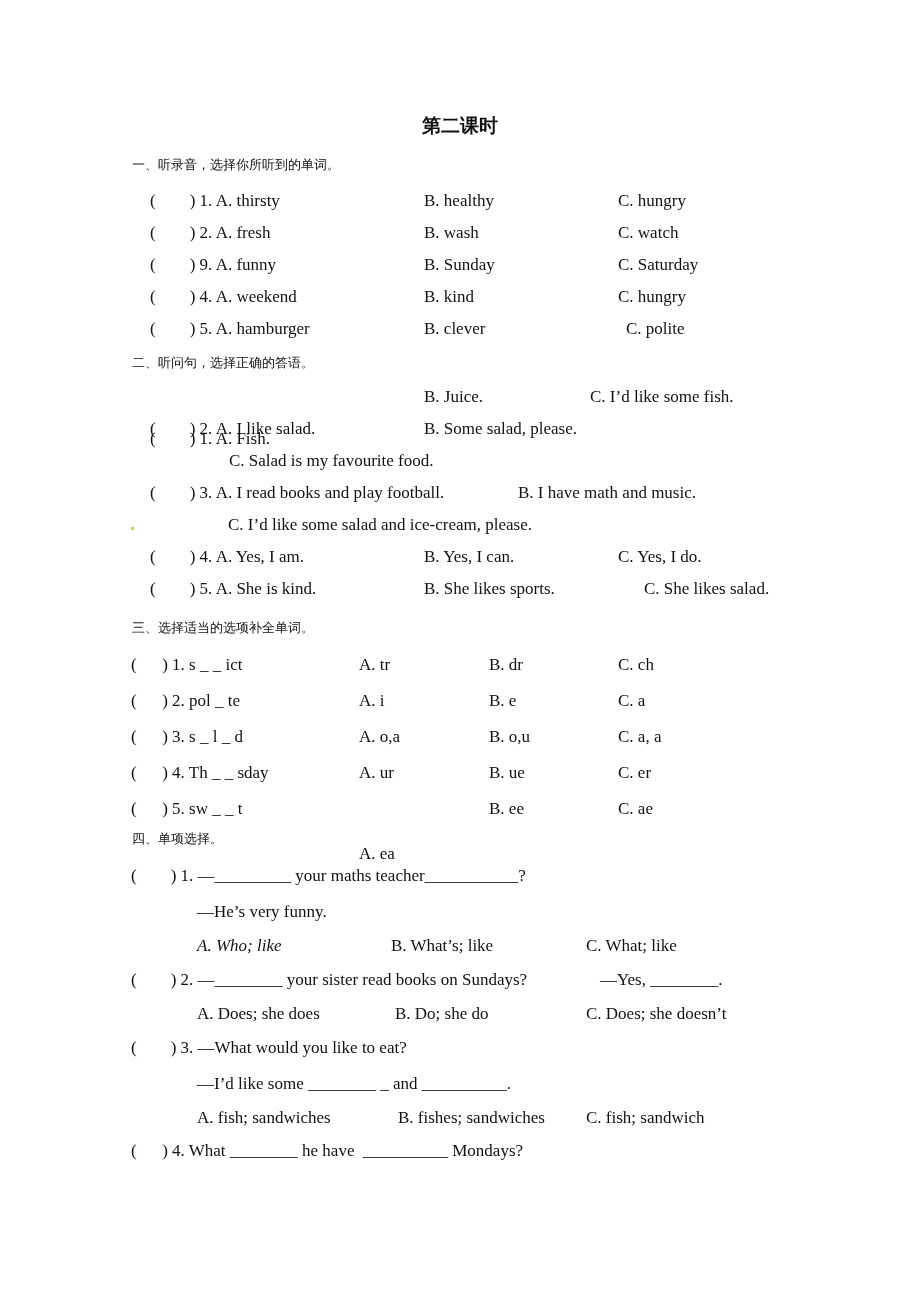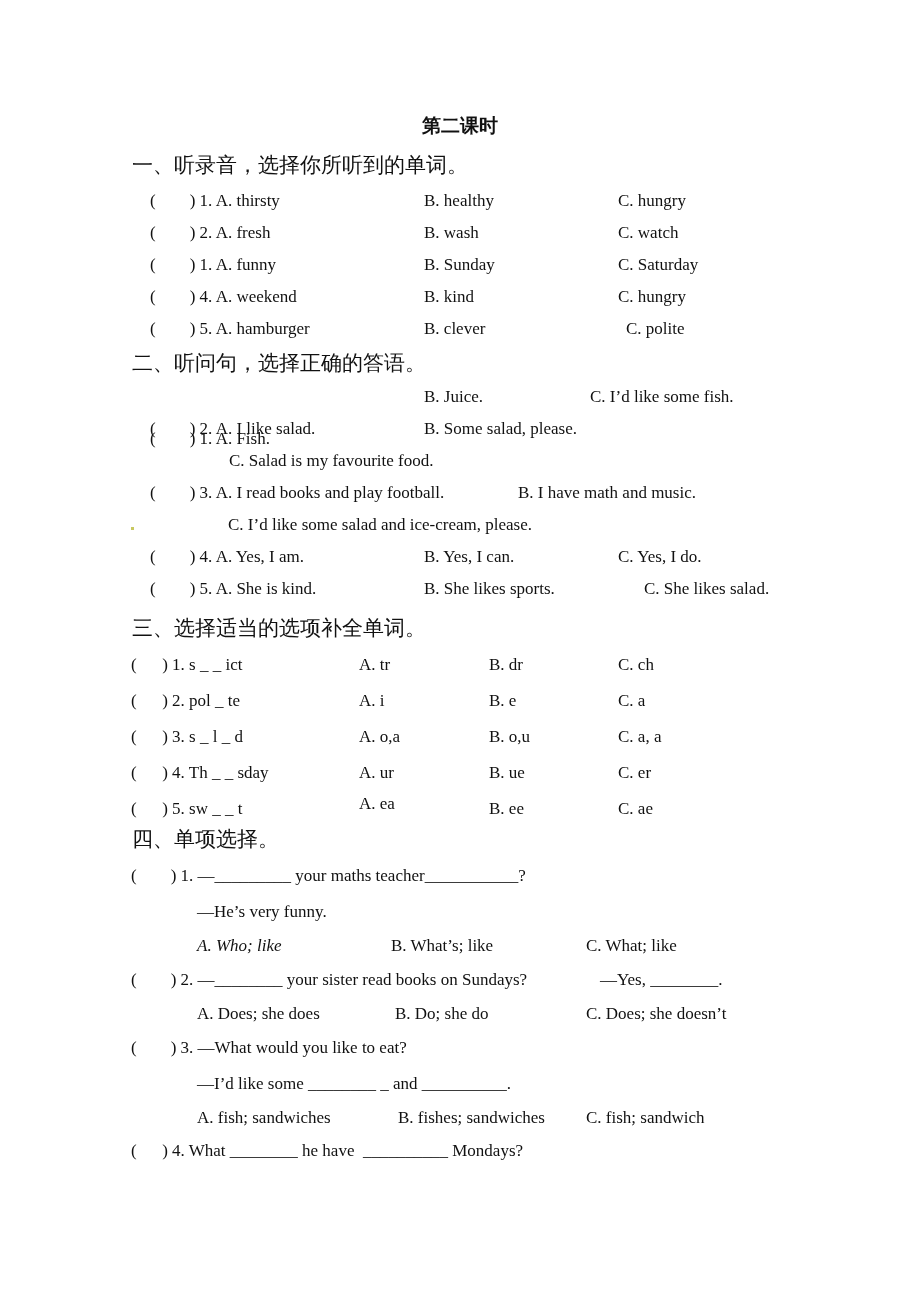--- a/index.html
+++ b/index.html
@@ -1,35 +1,35 @@
 <!DOCTYPE html>
 <html><head>
 <meta charset="utf-8">
 <style>
   html, body { margin:0; padding:0; background:#ffffff; }
   body { width:920px; height:1302px; position:relative; overflow:hidden;
          font-family:"Liberation Serif","DejaVu Serif",serif; color:#111; font-size:17px; }
   .abs { position:absolute; white-space:pre; line-height:20px; }
   .title { font-weight:bold; font-size:19px; }
-  .sec { font-size:21px; }
+  .sec { font-size:13px; }
   .dot { position:absolute; width:3px; height:3px; background:#c8c860; }
 </style>
 </head>
 <body>
 
 <div class="abs title" style="left:0;width:920px;text-align:center;top:116px;">第二课时</div>
 
 <div class="abs sec" style="left:132px;top:155px;">一、听录音，选择你所听到的单词。</div>
 <div class="abs" style="left:150px;top:191px;">(        ) 1. A. thirsty</div>
 <div class="abs" style="left:424px;top:191px;">B. healthy</div>
 <div class="abs" style="left:618px;top:191px;">C. hungry</div>
 <div class="abs" style="left:150px;top:223px;">(        ) 2. A. fresh</div>
 <div class="abs" style="left:424px;top:223px;">B. wash</div>
 <div class="abs" style="left:618px;top:223px;">C. watch</div>
-<div class="abs" style="left:150px;top:255px;">(        ) 1. A. funny</div>
+<div class="abs" style="left:150px;top:255px;">(        ) 9. A. funny</div>
 <div class="abs" style="left:424px;top:255px;">B. Sunday</div>
 <div class="abs" style="left:618px;top:255px;">C. Saturday</div>
 <div class="abs" style="left:150px;top:287px;">(        ) 4. A. weekend</div>
 <div class="abs" style="left:424px;top:287px;">B. kind</div>
 <div class="abs" style="left:618px;top:287px;">C. hungry</div>
 <div class="abs" style="left:150px;top:319px;">(        ) 5. A. hamburger</div>
 <div class="abs" style="left:424px;top:319px;">B. clever</div>
 <div class="abs" style="left:618px;top:319px;margin-left:8px;">C. polite</div>
 
 <div class="abs sec" style="left:132px;top:353px;">二、听问句，选择正确的答语。</div>
@@ -61,21 +61,21 @@
 <div class="abs" style="left:618px;top:691px;">C. a</div>
 <div class="abs" style="left:131px;top:727px;">(      ) 3. s _ l _ d</div>
 <div class="abs" style="left:359px;top:727px;">A. o,a</div>
 <div class="abs" style="left:489px;top:727px;">B. o,u</div>
 <div class="abs" style="left:618px;top:727px;">C. a, a</div>
 <div class="abs" style="left:131px;top:763px;">(      ) 4. Th _ _ sday</div>
 <div class="abs" style="left:359px;top:763px;">A. ur</div>
 <div class="abs" style="left:489px;top:763px;">B. ue</div>
 <div class="abs" style="left:618px;top:763px;">C. er</div>
 <div class="abs" style="left:131px;top:799px;">(      ) 5. sw _ _ t</div>
-<div class="abs" style="left:359px;top:794px;text-align:center;">A. ea</div>
+<div class="abs" style="left:359px;top:844px;text-align:center;">A. ea</div>
 <div class="abs" style="left:489px;top:799px;">B. ee</div>
 <div class="abs" style="left:618px;top:799px;">C. ae</div>
 
 <div class="abs sec" style="left:132px;top:829px;">四、单项选择。</div>
 <div class="abs" style="left:131px;top:866px;">(        ) 1. —_________ your maths teacher___________?</div>
 <div class="abs" style="left:197px;top:902px;">—He’s very funny.</div>
 <div class="abs" style="left:197px;top:936px;font-style:italic;">A. Who; like</div>
 <div class="abs" style="left:391px;top:936px;">B. What’s; like</div>
 <div class="abs" style="left:586px;top:936px;">C. What; like</div>
 <div class="abs" style="left:131px;top:970px;">(        ) 2. —________ your sister read books on Sundays?</div>

